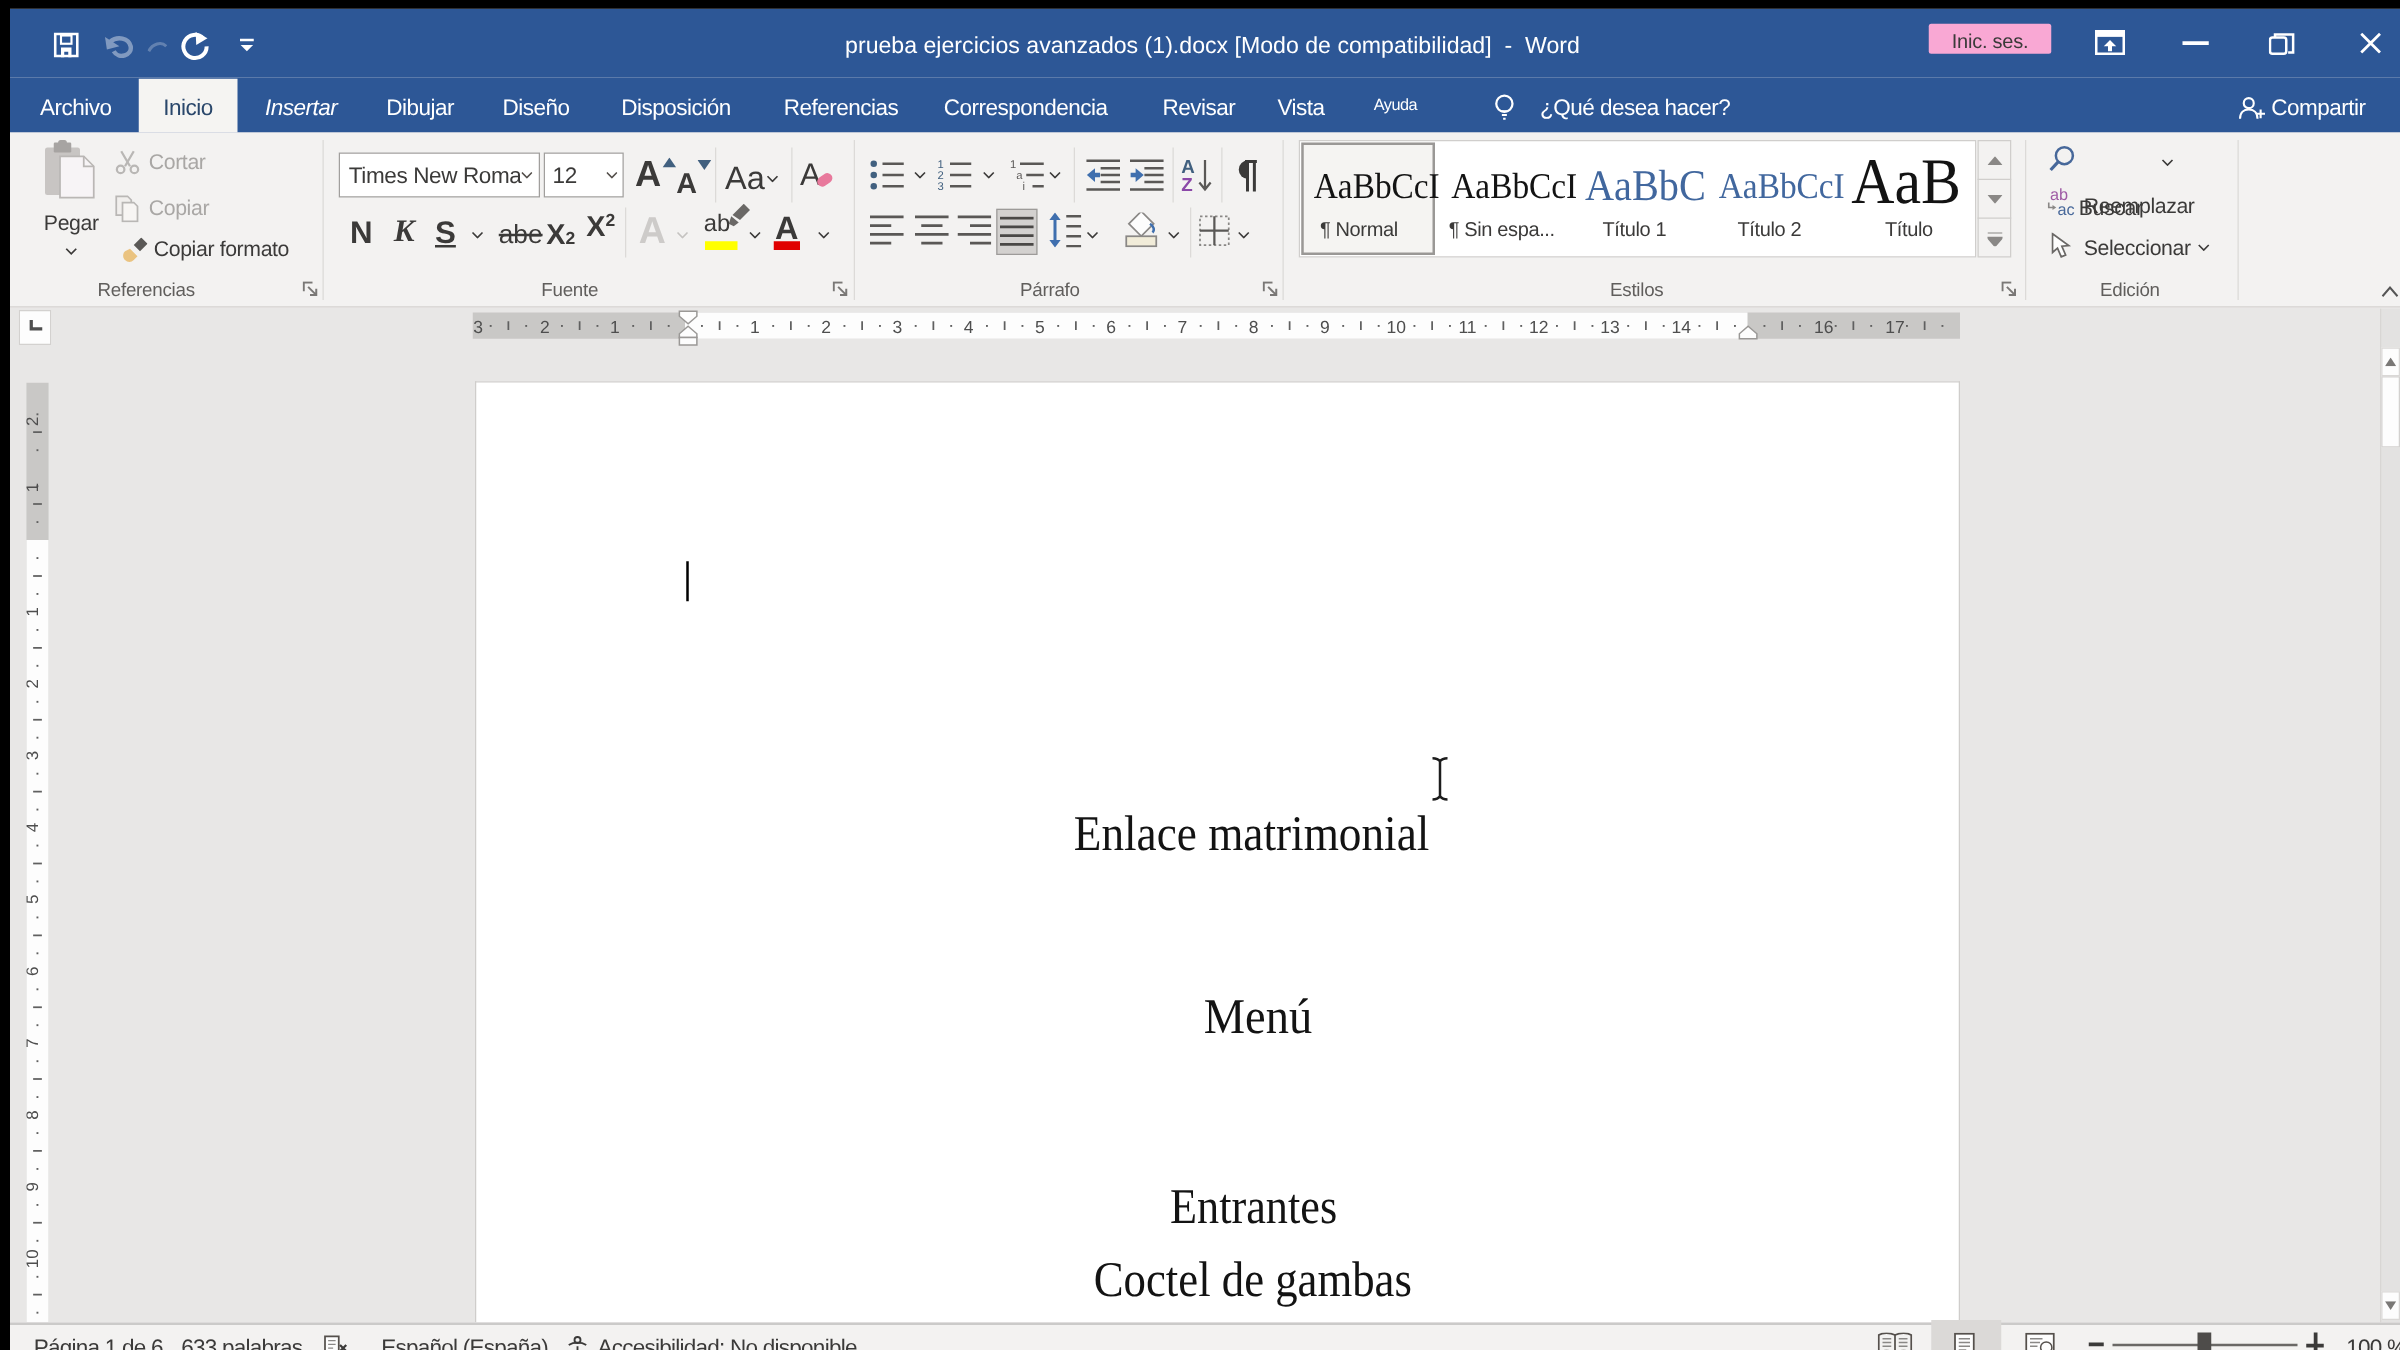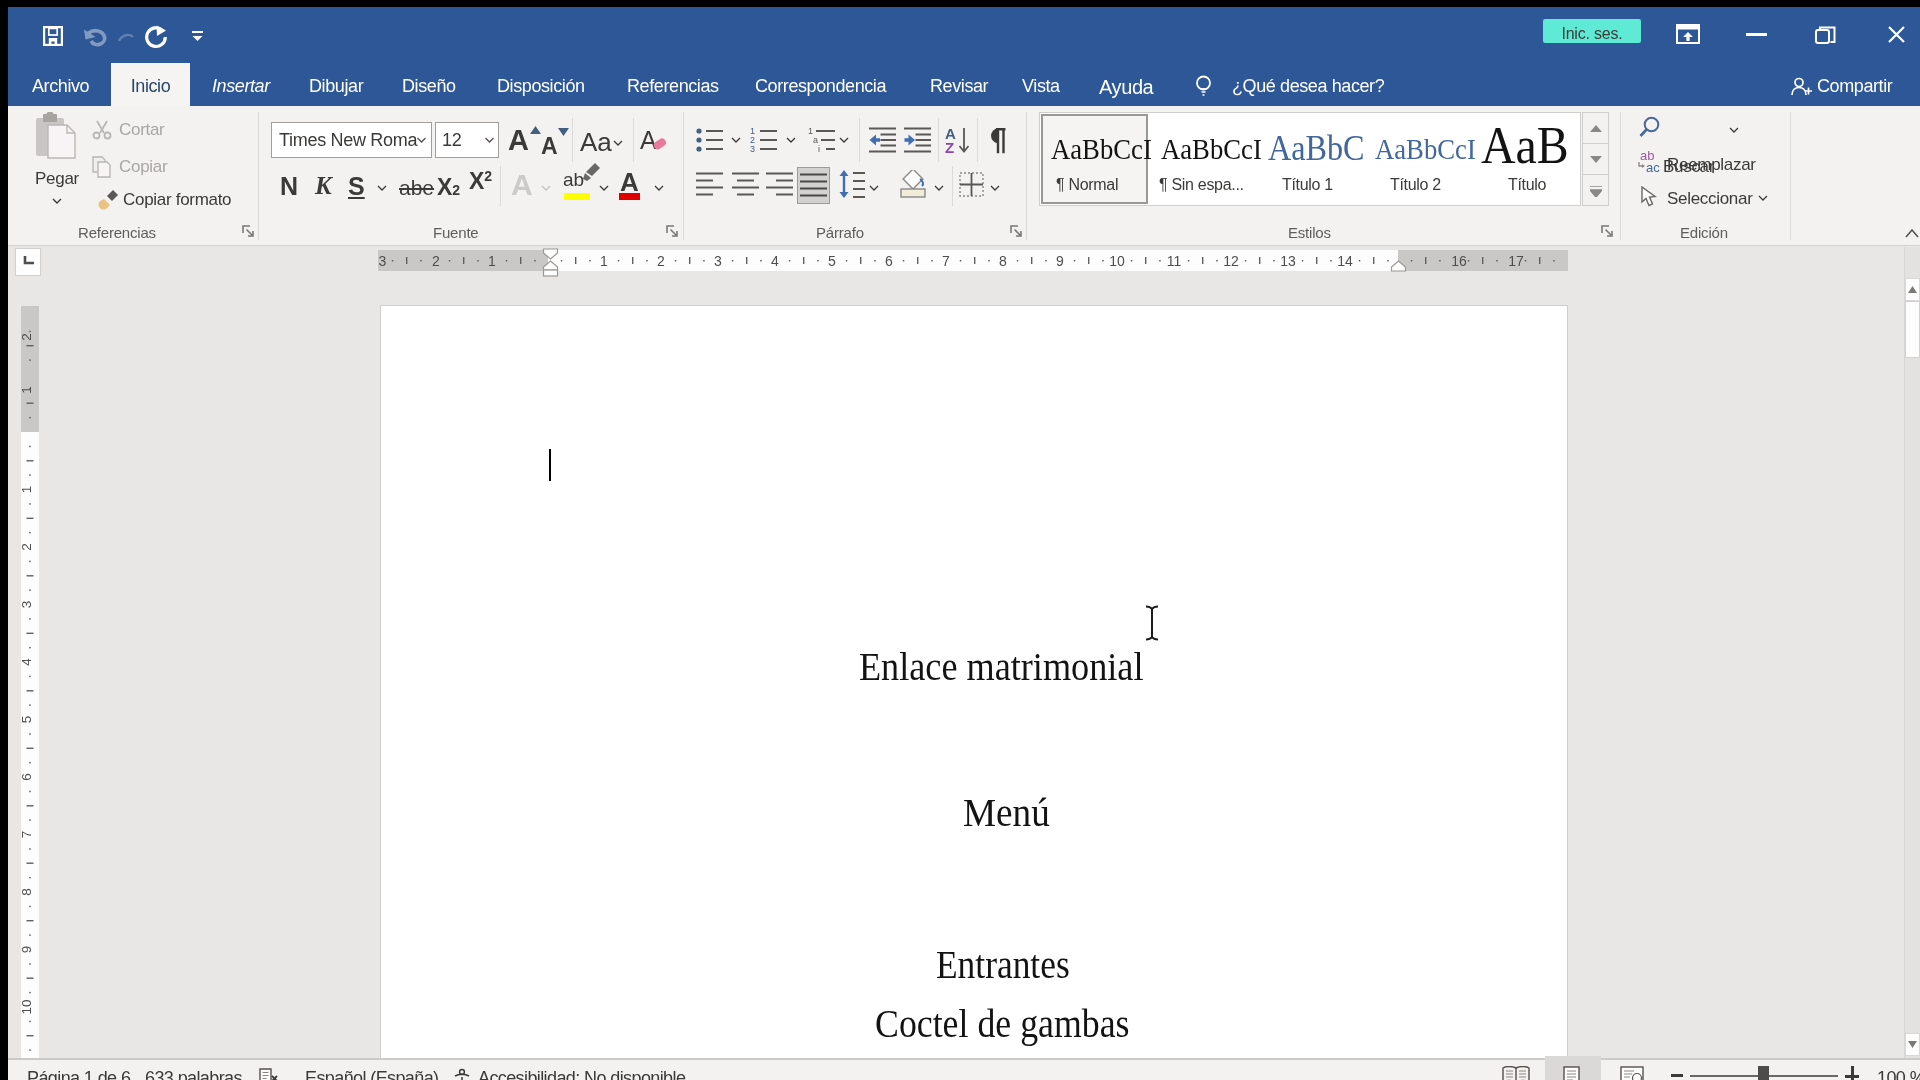--- a/index.html
+++ b/index.html
@@ -48,36 +48,37 @@
     <path d="M12 8 l5 5 h-3.4 v4 h-3.2 v-4 H7 z" fill="#fff"></path>
   </svg>
   <div class="abs" style="left:1746px;top:33px;width:21px;height:3px;background:#fff;"></div>
   <svg class="abs" style="left:1815px;top:26px;" width="21" height="18" viewBox="0 0 21 18">
     <rect x="1" y="4" width="13" height="13" fill="none" stroke="#fff" stroke-width="2" rx="2"></rect>
     <path d="M5 4 v-2.5 h14.5 v14.5 h-4" fill="none" stroke="#fff" stroke-width="2"></path>
   </svg>
   <svg class="abs" style="left:1888px;top:26px;" width="17" height="17" viewBox="0 0 17 17">
     <path d="M1 1 L16 16 M16 1 L1 16" stroke="#fff" stroke-width="2.2"></path>
   </svg>
-  <div class="abs" style="left:1543px;top:19px;width:98px;height:24px;background:#5eead4;border-radius:2px;color:#3b3a39;font-size:16px;letter-spacing:-0.2px;text-align:center;line-height:29px;">Inic. ses.</div>
+  <div class="abs" style="left:640px;top:25px;width:660px;height:22px;color:#fff;font-size:18.5px;letter-spacing:0;text-align:center;">prueba ejercicios avanzados (1).docx [Modo de compatibilidad]&nbsp; -&nbsp; Word</div>
+  <div class="abs" style="left:1543px;top:19px;width:98px;height:24px;background:#f9a8d4;border-radius:2px;color:#3b3a39;font-size:16px;letter-spacing:-0.2px;text-align:center;line-height:29px;">Inic. ses.</div>
 
   <div class="abs" style="left:8px;top:62px;width:1912px;height:44px;background:#2d5796;"></div>
   <div class="abs" style="left:111px;top:63px;width:79px;height:43px;background:#f5f4f2;"></div>
   <div id="tabs">
     <div class="abs" style="left:32px;top:76px;width:58px;color:#fff;font-size:18px;letter-spacing:-0.4px;">Archivo</div>
     <div class="abs" style="left:111px;top:76px;width:79px;color:#2a476b;font-size:18px;letter-spacing:-0.4px;text-align:center;">Inicio</div>
     <div class="abs" style="left:212px;top:76px;width:60px;color:#fff;font-size:18px;letter-spacing:-0.4px;font-style:italic;">Insertar</div>
     <div class="abs" style="left:309px;top:76px;width:58px;color:#fff;font-size:18px;letter-spacing:-0.4px;">Dibujar</div>
     <div class="abs" style="left:402px;top:76px;width:57px;color:#fff;font-size:18px;letter-spacing:-0.4px;">Diseño</div>
     <div class="abs" style="left:497px;top:76px;width:94px;color:#fff;font-size:18px;letter-spacing:-0.4px;">Disposición</div>
     <div class="abs" style="left:627px;top:76px;width:91px;color:#fff;font-size:18px;letter-spacing:-0.4px;">Referencias</div>
     <div class="abs" style="left:755px;top:76px;width:131px;color:#fff;font-size:18px;letter-spacing:-0.4px;">Correspondencia</div>
     <div class="abs" style="left:930px;top:76px;width:56px;color:#fff;font-size:18px;letter-spacing:-0.4px;">Revisar</div>
     <div class="abs" style="left:1022px;top:76px;width:40px;color:#fff;font-size:18px;letter-spacing:-0.4px;">Vista</div>
-    <div class="abs" style="left:1099px;top:76px;width:52px;color:#fff;font-size:20px;letter-spacing:-0.4px;text-align:center;">Ayuda</div>
+    <div class="abs" style="left:1099px;top:76px;width:52px;color:#fff;font-size:13px;letter-spacing:-0.4px;">Ayuda</div>
     <svg class="abs" style="left:1194px;top:74px;" width="19" height="26" viewBox="0 0 19 26">
       <circle cx="9.5" cy="9" r="6.5" fill="none" stroke="#fff" stroke-width="1.8"></circle>
       <path d="M7 15 h5 M7.5 18 h4 M8.5 21 h2" stroke="#fff" stroke-width="1.6"></path>
     </svg>
     <div class="abs" style="left:1232px;top:76px;color:#fff;font-size:18px;letter-spacing:-0.4px;">¿Qué desea hacer?</div>
     <svg class="abs" style="left:1789px;top:75px;" width="24" height="24" viewBox="0 0 24 24">
       <circle cx="10" cy="7.5" r="4" fill="none" stroke="#fff" stroke-width="1.7"></circle>
       <path d="M3 20 c0-5 3.2-7.5 7-7.5 s7 2.5 7 7.5" fill="none" stroke="#fff" stroke-width="1.7"></path>
       <path d="M16 16 h7 M19.5 12.5 v7" stroke="#fff" stroke-width="1.7"></path>
     </svg>

